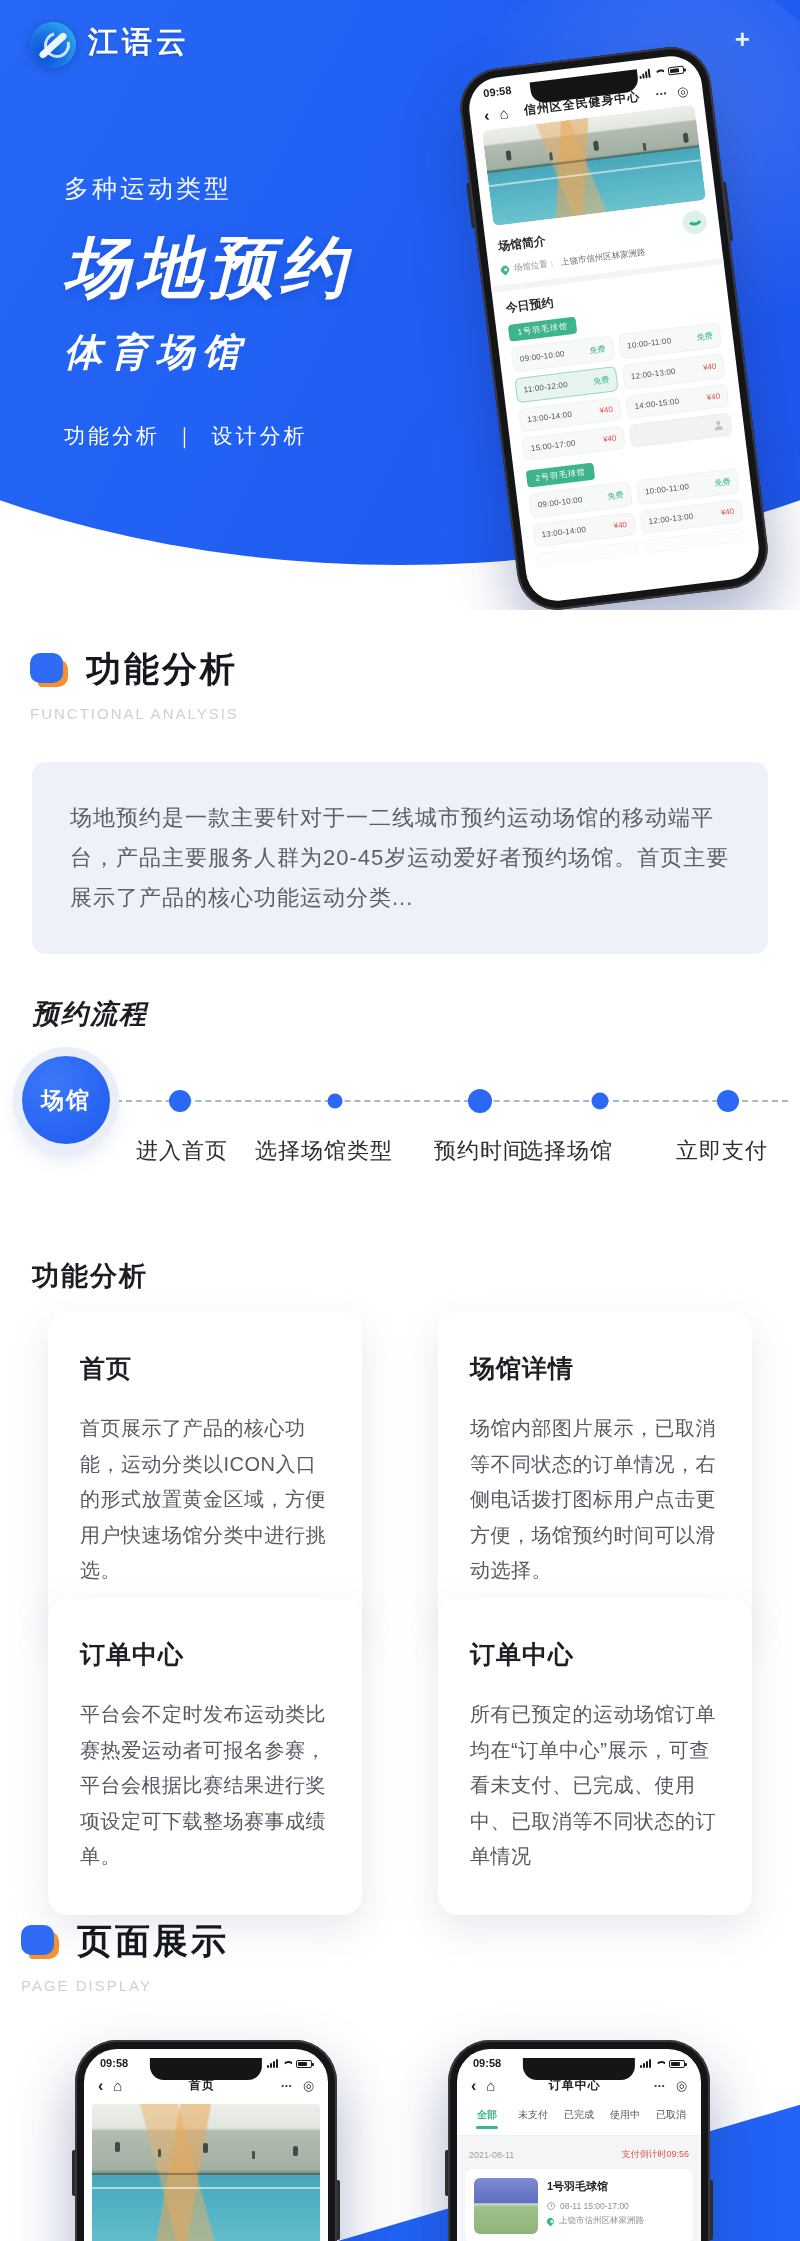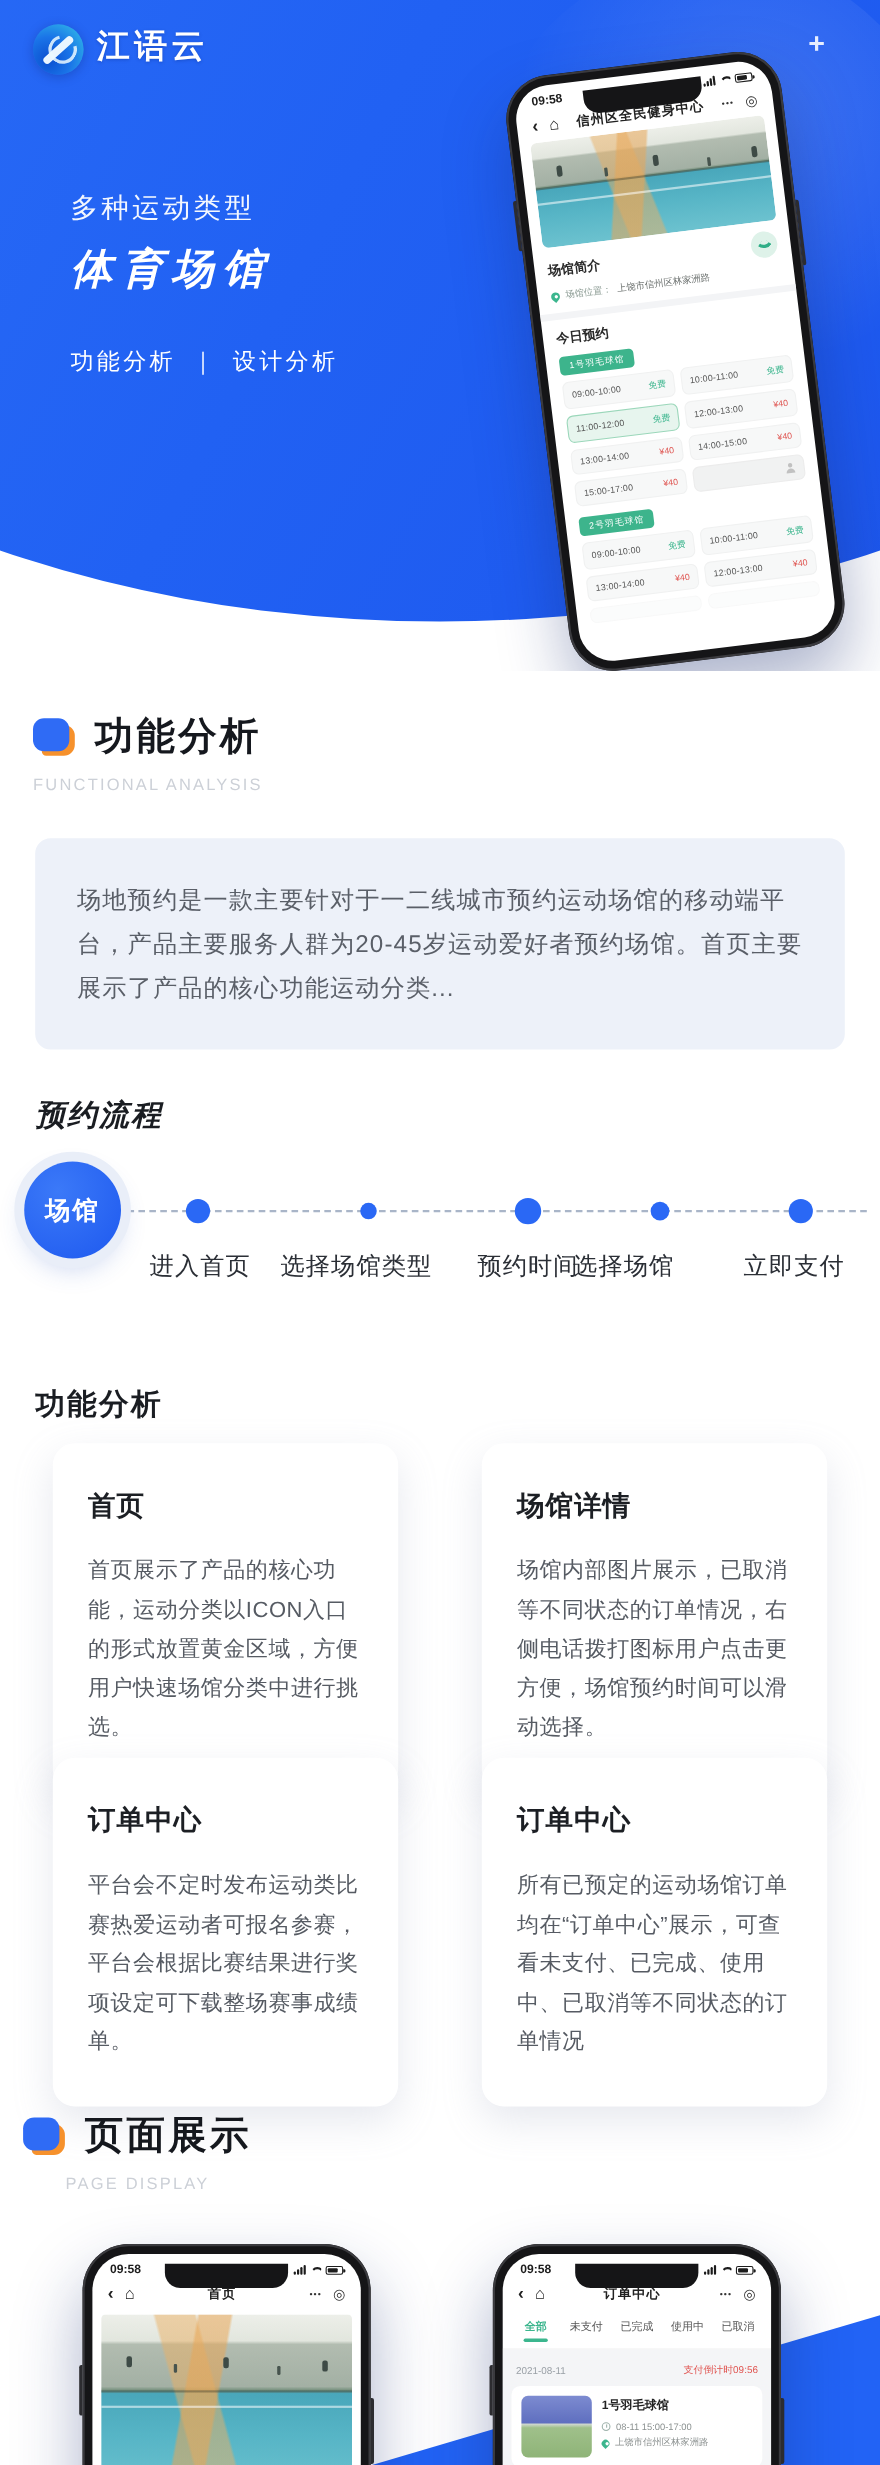--- a/index.html
+++ b/index.html
@@ -99,21 +99,21 @@
   .person::after { content:""; position:absolute; left:1px; bottom:0; width:8px; height:4px; border-radius:4px 4px 0 0; background:#9a9a9a; }
   .slot.ghost { opacity:.45; }
 
   
   .sec-head { position:absolute; left:30px; }
   .sec-row { display:flex; align-items:center; gap:18px; }
   .sec-icon { position:relative; width:38px; height:34px; flex:0 0 auto; }
   .sec-icon .orange { position:absolute; right:0; bottom:0; width:30px; height:28px; background:#f6912c; border-radius:10px 10px 10px 4px; }
   .sec-icon .blue { position:absolute; left:0; top:0; width:33px; height:30px; background:#2f6bf5; border-radius:10px; }
   .sec-title { font-size:35px; font-weight:bold; color:#15181e; letter-spacing:3px; }
-  .sec-sub { margin-top:12px; font-size:15px; color:#ccd0d7; letter-spacing:2px;text-align:center; }
+  .sec-sub { margin-top:12px; font-size:15px; color:#ccd0d7; letter-spacing:2px; }
 
   .plain-h { position:absolute; left:32px; font-size:27px; font-weight:bold; color:#1a1d22; letter-spacing:2px; }
 
   
   .intro-box { position:absolute; left:32px; top:762px; width:736px; min-height:188px; background:#edf1f9; border-radius:14px;
     padding:36px 38px; font-size:22px; line-height:1.82; color:#5a5f68; letter-spacing:1px; }
 
   
   .flow { position:absolute; left:0; top:1040px; width:800px; height:140px; }
   .flow-line { position:absolute; left:96px; right:12px; top:60px; border-top:2px dashed #a9b5c8; }
@@ -168,20 +168,21 @@
     <div class="hero-glow"></div>
 
     <div class="brand">
       <span class="logo-mark"></span>
       <span class="logo-text">江语云</span>
     </div>
     <span class="header-plus">+</span>
 
     <div class="hero-copy">
       <div class="hero-tagline">多种运动类型</div>
+      <div class="hero-title">场地预约</div>
       <div class="hero-subtitle">体育场馆</div>
       <div class="hero-links">
         <span>功能分析</span>
         <span>｜</span>
         <span>设计分析</span>
       </div>
     </div>
 
     <div class="phone hero-phone">
       <div class="screen app">

